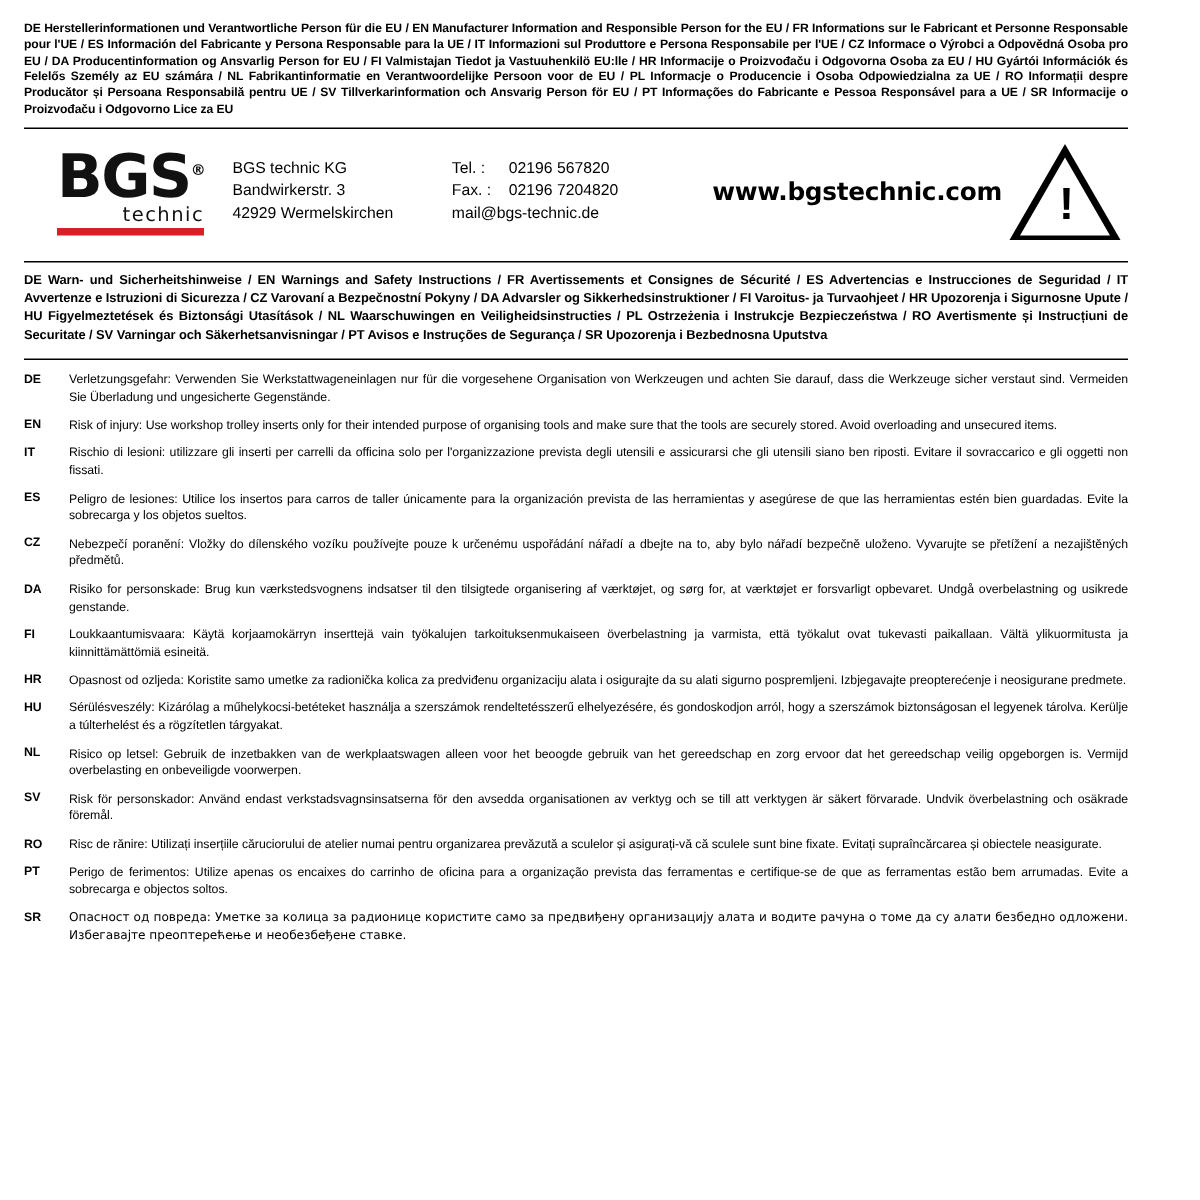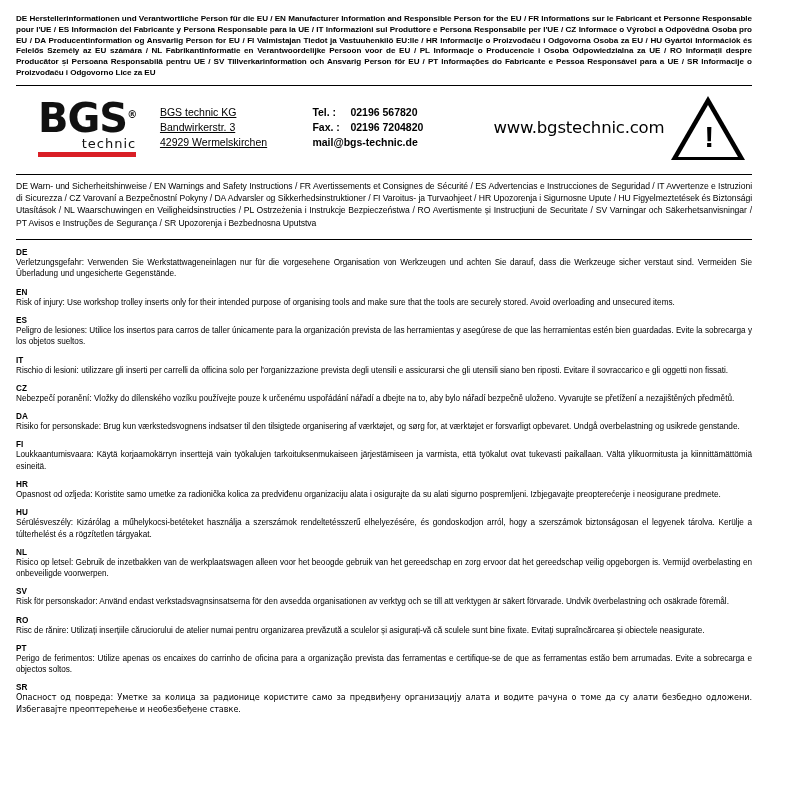--- a/index.html
+++ b/index.html
@@ -77,40 +77,38 @@
     height: 5px;
     background: #d91f26;
     margin-top: 1px;
     width: 100%;
   }
 
   .addr-cell {
     font-size: 10.5px;
     line-height: 1.45;
     width: 160px;
-    text-decoration: underline;
   }
   .contact-cell {
     font-size: 10.5px;
     line-height: 1.45;
     width: 190px;
-    font-weight: bold;
   }
   .contact-row {
     display: flex;
   }
   .contact-row .lbl {
     width: 38px;
     flex: none;
   }
   .web-cell {
     flex: 1;
     text-align: center;
     font-family: "DejaVu Sans", sans-serif;
-    font-weight: normal;
+    font-weight: bold;
     font-size: 16.5px;
     letter-spacing: -0.2px;
   }
   .warn-cell {
     width: 92px;
     display: flex;
     justify-content: center;
     align-items: center;
   }
   .warn-tri {
@@ -142,35 +140,34 @@
     font-weight: bold;
     text-align: center;
     color: #000;
     z-index: 2;
     font-family: "Liberation Sans", sans-serif;
   }
 
   
   .warn-title {
     font-size: 8.6px;
-    font-weight: normal;
+    font-weight: bold;
     line-height: 1.45;
     text-align: justify;
     padding: 5px 0 4px 0;
     letter-spacing: -0.05px;
   }
 
   
   .instructions {
     margin-top: 7px;
   }
   .row {
     display: flex;
     margin-bottom: 7px;
-    flex-direction: column;
   }
   .row .code {
     width: 30px;
     flex: none;
     font-size: 8.2px;
     font-weight: bold;
     padding-top: 0.5px;
   }
   .row .txt {
     flex: 1;
@@ -243,38 +240,38 @@
   <div class="instructions">
       <div class="row">
         <div class="code">DE</div>
         <div class="txt">Verletzungsgefahr: Verwenden Sie Werkstattwageneinlagen nur für die vorgesehene Organisation von Werkzeugen und achten Sie darauf, dass die Werkzeuge sicher verstaut sind. Vermeiden Sie Überladung und ungesicherte Gegenstände.</div>
       </div>
       <div class="row">
         <div class="code">EN</div>
         <div class="txt">Risk of injury: Use workshop trolley inserts only for their intended purpose of organising tools and make sure that the tools are securely stored. Avoid overloading and unsecured items.</div>
       </div>
       <div class="row">
+        <div class="code">IT</div>
+        <div class="txt">Rischio di lesioni: utilizzare gli inserti per carrelli da officina solo per l'organizzazione prevista degli utensili e assicurarsi che gli utensili siano ben riposti. Evitare il sovraccarico e gli oggetti non fissati.</div>
+      </div>
+      <div class="row">
         <div class="code">ES</div>
         <div class="txt">Peligro de lesiones: Utilice los insertos para carros de taller únicamente para la organización prevista de las herramientas y asegúrese de que las herramientas estén bien guardadas. Evite la sobrecarga y los objetos sueltos.</div>
       </div>
       <div class="row">
-        <div class="code">IT</div>
-        <div class="txt">Rischio di lesioni: utilizzare gli inserti per carrelli da officina solo per l'organizzazione prevista degli utensili e assicurarsi che gli utensili siano ben riposti. Evitare il sovraccarico e gli oggetti non fissati.</div>
-      </div>
-      <div class="row">
         <div class="code">CZ</div>
         <div class="txt">Nebezpečí poranění: Vložky do dílenského vozíku používejte pouze k určenému uspořádání nářadí a dbejte na to, aby bylo nářadí bezpečně uloženo. Vyvarujte se přetížení a nezajištěných předmětů.</div>
       </div>
       <div class="row">
         <div class="code">DA</div>
         <div class="txt">Risiko for personskade: Brug kun værkstedsvognens indsatser til den tilsigtede organisering af værktøjet, og sørg for, at værktøjet er forsvarligt opbevaret. Undgå overbelastning og usikrede genstande.</div>
       </div>
       <div class="row">
         <div class="code">FI</div>
-        <div class="txt">Loukkaantumisvaara: Käytä korjaamokärryn inserttejä vain työkalujen tarkoituksenmukaiseen järjestämiseen ja varmista, että työkalut ovat tukevasti paikallaan. Vältä ylikuormitusta ja kiinnittämättömiä esineitä.</div>
+        <div class="txt">Loukkaantumisvaara: Käytä korjaamokärryn inserttejä vain työkalujen tarkoituksenmukaiseen överbelastning ja varmista, että työkalut ovat tukevasti paikallaan. Vältä ylikuormitusta ja kiinnittämättömiä esineitä.</div>
       </div>
       <div class="row">
         <div class="code">HR</div>
         <div class="txt">Opasnost od ozljeda: Koristite samo umetke za radionička kolica za predviđenu organizaciju alata i osigurajte da su alati sigurno pospremljeni. Izbjegavajte preopterećenje i neosigurane predmete.</div>
       </div>
       <div class="row">
         <div class="code">HU</div>
         <div class="txt">Sérülésveszély: Kizárólag a műhelykocsi-betéteket használja a szerszámok rendeltetésszerű elhelyezésére, és gondoskodjon arról, hogy a szerszámok biztonságosan el legyenek tárolva. Kerülje a túlterhelést és a rögzítetlen tárgyakat.</div>
       </div>
       <div class="row">

